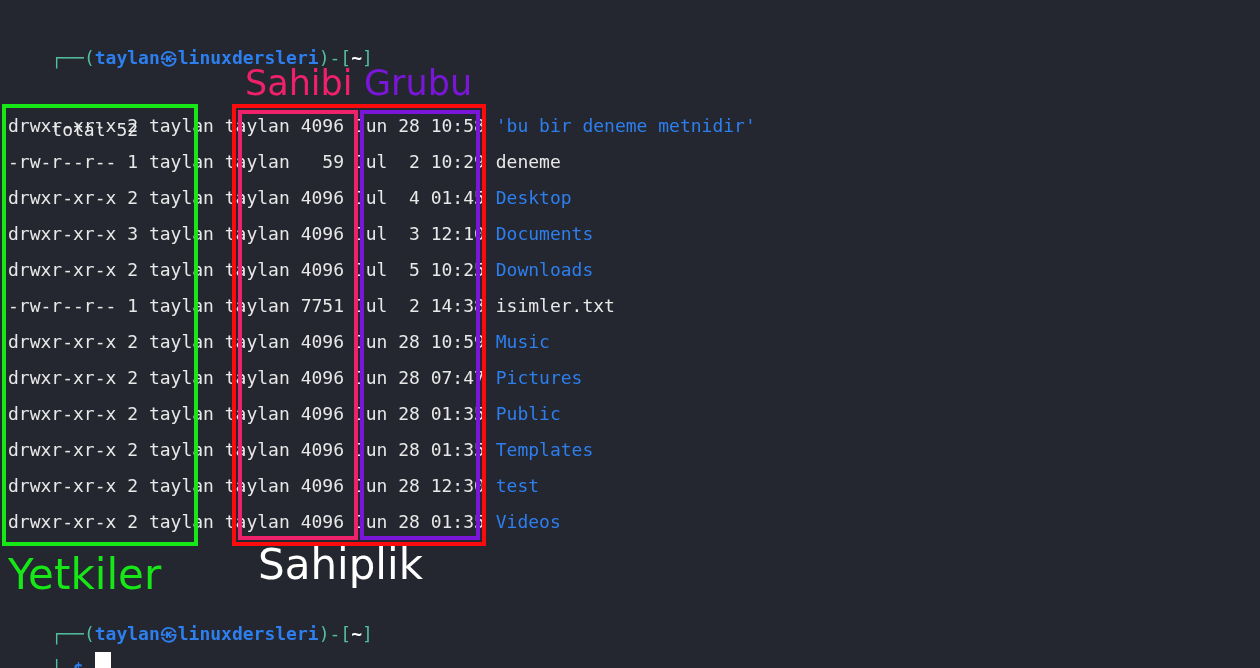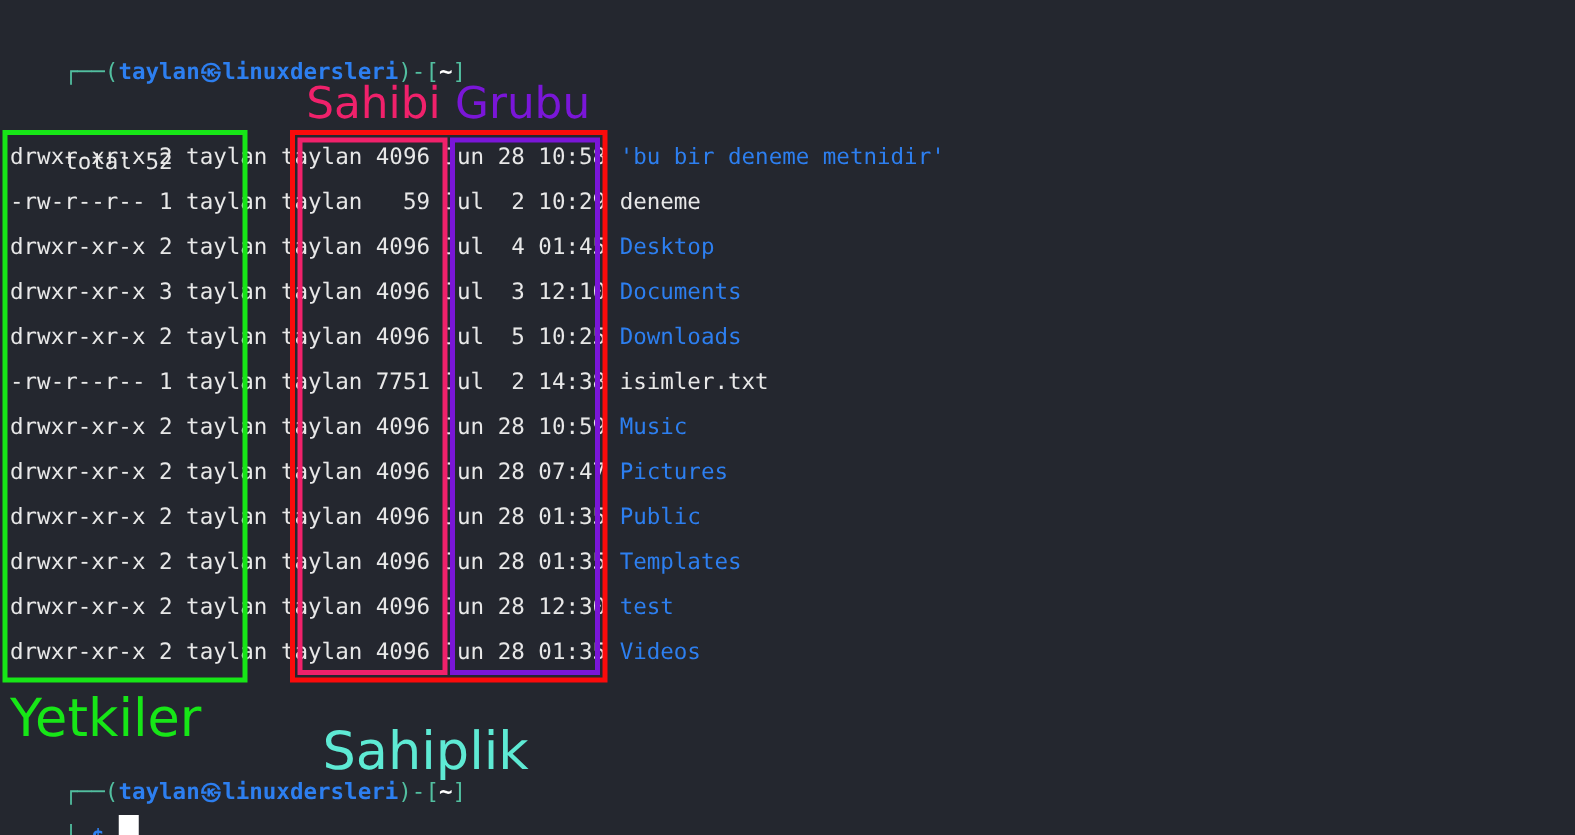--- a/index.html
+++ b/index.html
@@ -117,15 +117,15 @@
   <div class="box" style="left:238px; top:110px; width:120px; height:430px; border:4px solid #f0216b;"></div>
 
   <div class="box" style="left:360px; top:110px; width:120px; height:430px; border:4px solid #7a16d8;"></div>
 
   <div class="label" style="left:245px; top:66px; color:#f0216b;">Sahibi</div>
 
   <div class="label" style="left:364px; top:66px; color:#7a16d8;">Grubu</div>
 
   <div class="label" style="left:8px; top:554px; font-size:42px; line-height:42px; color:#17e617;">Yetkiler</div>
 
-  <div class="label" style="left:258px; top:580px; font-size:42px; line-height:42px; color:#5eead4;">Sahiplik</div>
+  <div class="label" style="left:258px; top:544px; font-size:42px; line-height:42px; color:#ffffff;">Sahiplik</div>
 
 </div>
 
 </body></html>

